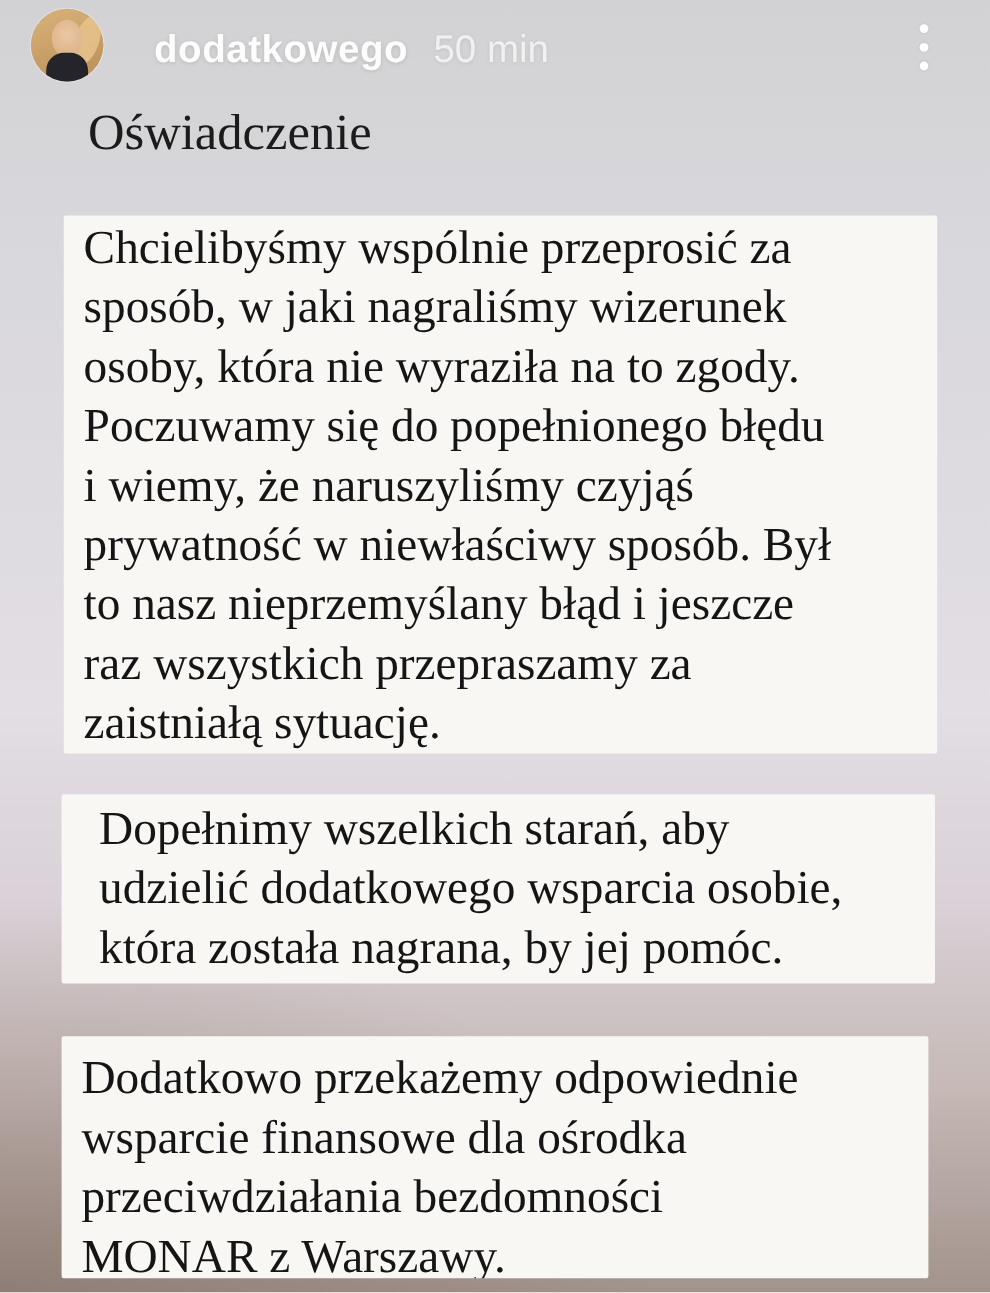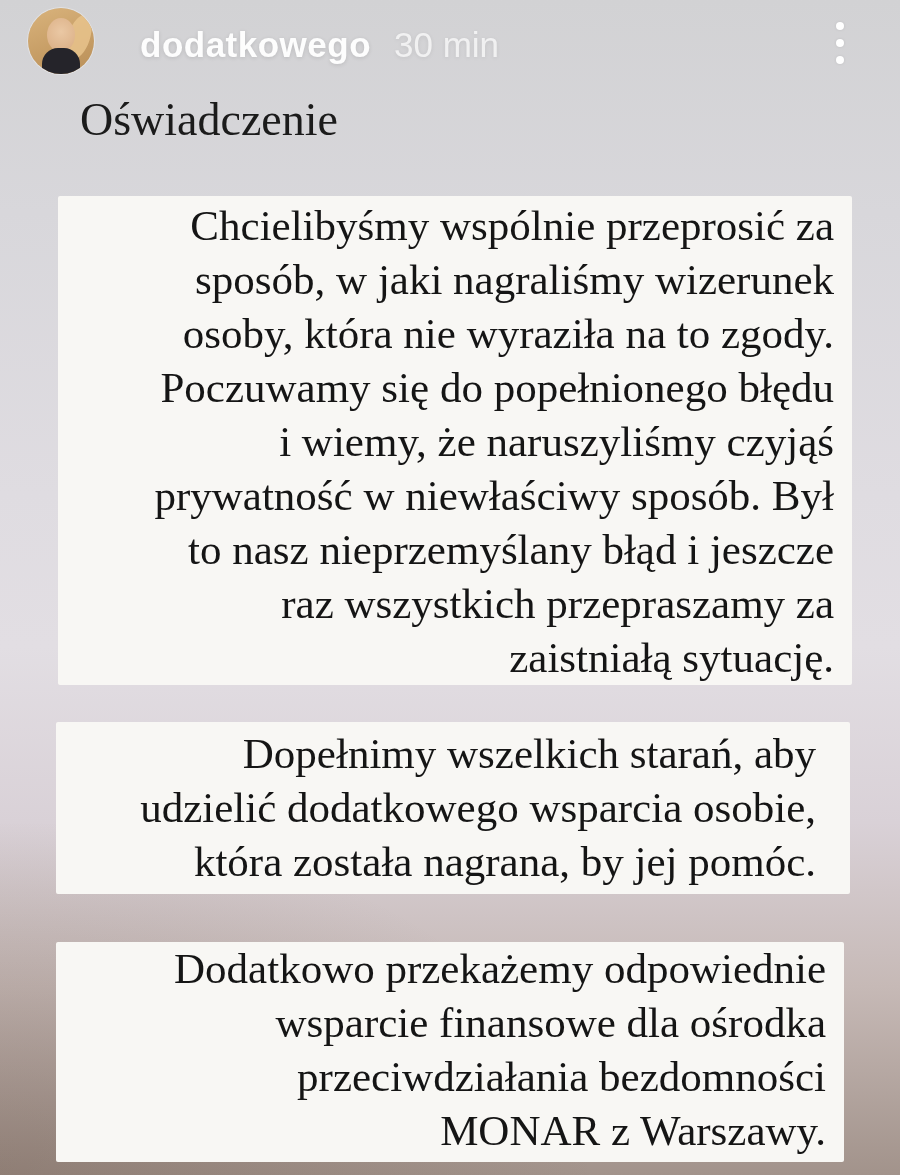--- a/index.html
+++ b/index.html
@@ -83,46 +83,45 @@
     font-weight: normal;
     font-size: 46px; line-height: 56px;
     color: #1b1b1b;
   }
   .text-box {
     position: absolute;
     box-sizing: border-box;
     background: #f8f7f4;
     border-radius: 2px;
     overflow: hidden;
-    text-align: right;
   }
   .text-box p {
     margin: 0;
     font-family: "Liberation Serif", serif;
     font-size: 43px; line-height: 54px;
     color: #151515;
     white-space: pre-line;
   }
   .box-1 { left: 58px; top: 196px; width: 794px; height: 489px; padding: 3px 18px; }
   .box-2 { left: 56px; top: 722px; width: 794px; height: 172px; padding: 5px 34px; }
-  .box-3 { left: 56px; top: 942px; width: 788px; height: 220px; padding: 0 18px; }
+  .box-3 { left: 56px; top: 942px; width: 788px; height: 220px; padding: 12px 18px; }
 </style>
 </head>
 <body>
 
 <div class="screen">
 
   <header>
     <div class="avatar">
       <span class="hair-strand"></span>
       <span class="face"></span>
       <span class="torso"></span>
     </div>
     <span class="username">dodatkowego</span>
-    <span class="timestamp">30 min</span>
+    <span class="timestamp">50 min</span>
     <button class="more-btn">
       <span class="dot"></span>
       <span class="dot"></span>
       <span class="dot"></span>
     </button>
   </header>
 
   <h1 class="story-title">Oświadczenie</h1>
 
   <div class="text-box box-1">

